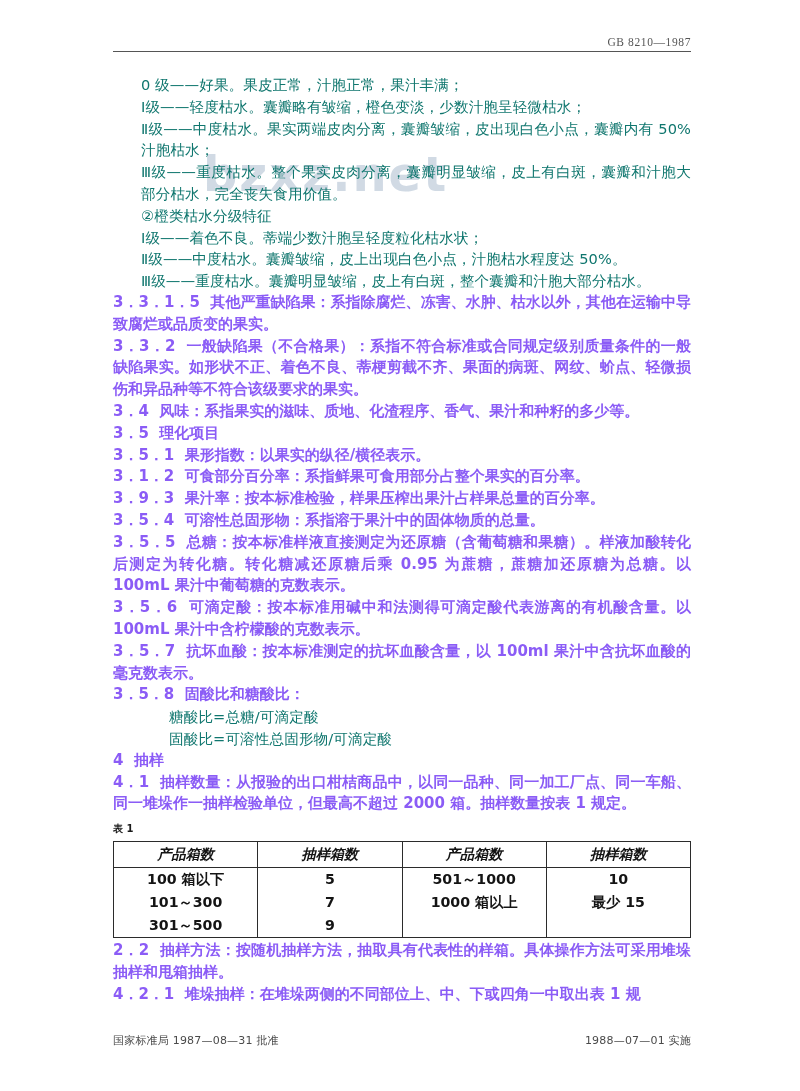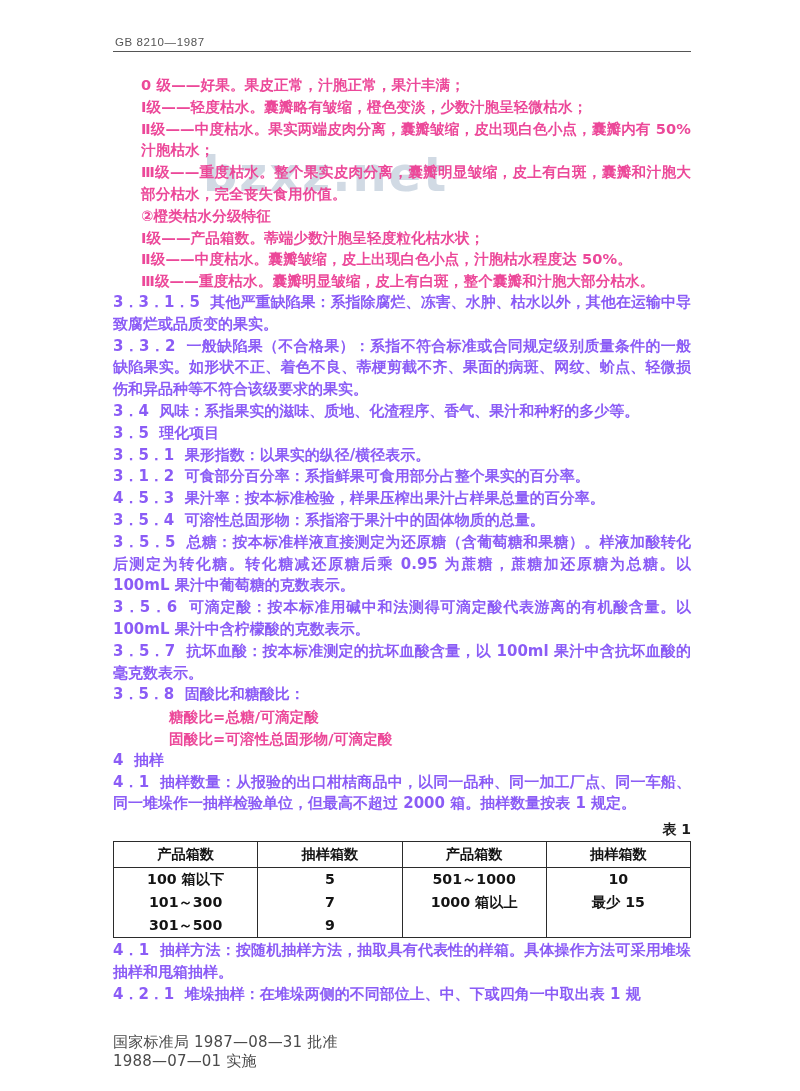--- a/index.html
+++ b/index.html
@@ -44,65 +44,66 @@
 
   
   .header {
     position: absolute;
     left: 113px;
     top: 36px;
     width: 578px;
     z-index: 2;
   }
   .header-code {
-    font-family: Liberation Sans, sans-serif;
+    font-family: Liberation Serif, serif;
     font-size: 11.5px;
     color: #555;
     letter-spacing: .6px;
     padding-left: 2px;
     padding-bottom: 3px;
+    text-align: right;
   }
   .header-rule {
     height: 0;
     border-top: 1.4px solid #555;
   }
 
   
   .content {
     position: absolute;
     left: 113px;
     top: 74px;
     width: 578px;
     z-index: 1;
   }
 
   .line {
     font-size: 14.6px;
-    font-weight: 700;
+    font-weight: 400;
     line-height: 21.8px;
     letter-spacing: .1px;
     white-space: pre-wrap;
-    color: #ec4899;
+    color: #0f766e;
     text-align: justify;
   }
   .ind1 { text-indent: 0; padding-left: 28px; }
   .ind2 { padding-left: 56px; }
   .para {
     font-size: 15px;
     font-weight: 700;
     line-height: 21.8px;
     color: #8b5cf6;
     text-align: justify;
     white-space: pre-wrap;
   }
 
   
   .table-caption {
-    text-align: right;
-    font-size: 14px;
+    text-align: left;
+    font-size: 10px;
     font-weight: 700;
     line-height: 20px;
     margin-top: 4px;
     margin-bottom: 2px;
   }
   table.sample-table {
     border-collapse: collapse;
     width: 100%;
     table-layout: fixed;
     border: 1.3px solid #2b2b2b;
@@ -116,41 +117,41 @@
     font-weight: 700;
     line-height: 23px;
     padding: 0 2px;
     height: 23px;
     color: #141414;
   }
   table.sample-table thead th {
     border-bottom: 1.2px solid #2b2b2b;
     height: 25px;
     line-height: 25px;
+    font-style: italic;
   }
   table.sample-table tbody td {
     border-top: none;
     border-bottom: none;
     margin-top: 44px;
   }
 
   
   .footer {
     position: absolute;
     left: 113px;
     top: 1033px;
     width: 578px;
     display: flex;
     justify-content: space-between;
     font-family: "DejaVu Sans", "Liberation Sans", sans-serif;
-    font-size: 15px;
+    font-size: 11px;
     color: #4a4a4a;
     letter-spacing: .2px;
     z-index: 2;
-    flex-direction: column;
   }
 </style>
 </head>
 <body>
 
 <div class="page">
 
   <div class="watermark">bzxz.net</div>
 
   <div class="header">
@@ -160,31 +161,31 @@
 
   <div class="content">
 
     <div class="line ind1">0 级——好果。果皮正常，汁胞正常，果汁丰满；</div>
     <div class="line ind1">Ⅰ级——轻度枯水。囊瓣略有皱缩，橙色变淡，少数汁胞呈轻微枯水；</div>
     <div class="line ind1">Ⅱ级——中度枯水。果实两端皮肉分离，囊瓣皱缩，皮出现白色小点，囊瓣内有 50%汁胞枯水；</div>
     <div class="line ind1">Ⅲ级——重度枯水。整个果实皮肉分离，囊瓣明显皱缩，皮上有白斑，囊瓣和汁胞大部分枯水，完全丧失食用价值。</div>
 
     <div class="line ind1">②橙类枯水分级特征</div>
 
-    <div class="line ind1">Ⅰ级——产品箱数。蒂端少数汁胞呈轻度粒化枯水状；</div>
+    <div class="line ind1">Ⅰ级——着色不良。蒂端少数汁胞呈轻度粒化枯水状；</div>
     <div class="line ind1">Ⅱ级——中度枯水。囊瓣皱缩，皮上出现白色小点，汁胞枯水程度达 50%。</div>
     <div class="line ind1">Ⅲ级——重度枯水。囊瓣明显皱缩，皮上有白斑，整个囊瓣和汁胞大部分枯水。</div>
 
     <div class="para">3．3．1．5  其他严重缺陷果：系指除腐烂、冻害、水肿、枯水以外，其他在运输中导致腐烂或品质变的果实。</div>
     <div class="para">3．3．2  一般缺陷果（不合格果）：系指不符合标准或合同规定级别质量条件的一般缺陷果实。如形状不正、着色不良、蒂梗剪截不齐、果面的病斑、网纹、蚧点、轻微损伤和异品种等不符合该级要求的果实。</div>
     <div class="para">3．4  风味：系指果实的滋味、质地、化渣程序、香气、果汁和种籽的多少等。</div>
     <div class="para">3．5  理化项目</div>
     <div class="para">3．5．1  果形指数：以果实的纵径/横径表示。</div>
     <div class="para">3．1．2  可食部分百分率：系指鲜果可食用部分占整个果实的百分率。</div>
-    <div class="para">4．5．3  果汁率：按本标准检验，样果压榨出果汁占样果总量的百分率。</div>
+    <div class="para">3．9．3  果汁率：按本标准检验，样果压榨出果汁占样果总量的百分率。</div>
     <div class="para">3．5．4  可溶性总固形物：系指溶于果汁中的固体物质的总量。</div>
     <div class="para">3．5．5  总糖：按本标准样液直接测定为还原糖（含葡萄糖和果糖）。样液加酸转化后测定为转化糖。转化糖减还原糖后乘 0.95 为蔗糖，蔗糖加还原糖为总糖。以 100mL 果汁中葡萄糖的克数表示。</div>
     <div class="para">3．5．6  可滴定酸：按本标准用碱中和法测得可滴定酸代表游离的有机酸含量。以 100mL 果汁中含柠檬酸的克数表示。</div>
     <div class="para">3．5．7  抗坏血酸：按本标准测定的抗坏血酸含量，以 100ml 果汁中含抗坏血酸的毫克数表示。</div>
     <div class="para">3．5．8  固酸比和糖酸比：</div>
 
     <div class="line ind2">糖酸比=总糖/可滴定酸</div>
     <div class="line ind2">固酸比=可溶性总固形物/可滴定酸</div>
 
     <div class="para">4  抽样</div>
@@ -216,21 +217,21 @@
         </tr>
         <tr>
           <td>301～500</td>
           <td>9</td>
           <td></td>
           <td></td>
         </tr>
       </tbody>
     </table>
 
-    <div class="para" style="margin-top:2px;">4．1  抽样方法：按随机抽样方法，抽取具有代表性的样箱。具体操作方法可采用堆垛抽样和甩箱抽样。</div>
+    <div class="para" style="margin-top:2px;">2．2  抽样方法：按随机抽样方法，抽取具有代表性的样箱。具体操作方法可采用堆垛抽样和甩箱抽样。</div>
     <div class="para">4．2．1  堆垛抽样：在堆垛两侧的不同部位上、中、下或四角一中取出表 1 规</div>
 
   </div>
 
   <div class="footer">
     <div>国家标准局 1987—08—31 批准</div>
     <div>1988—07—01 实施</div>
   </div>
 
 </div>

